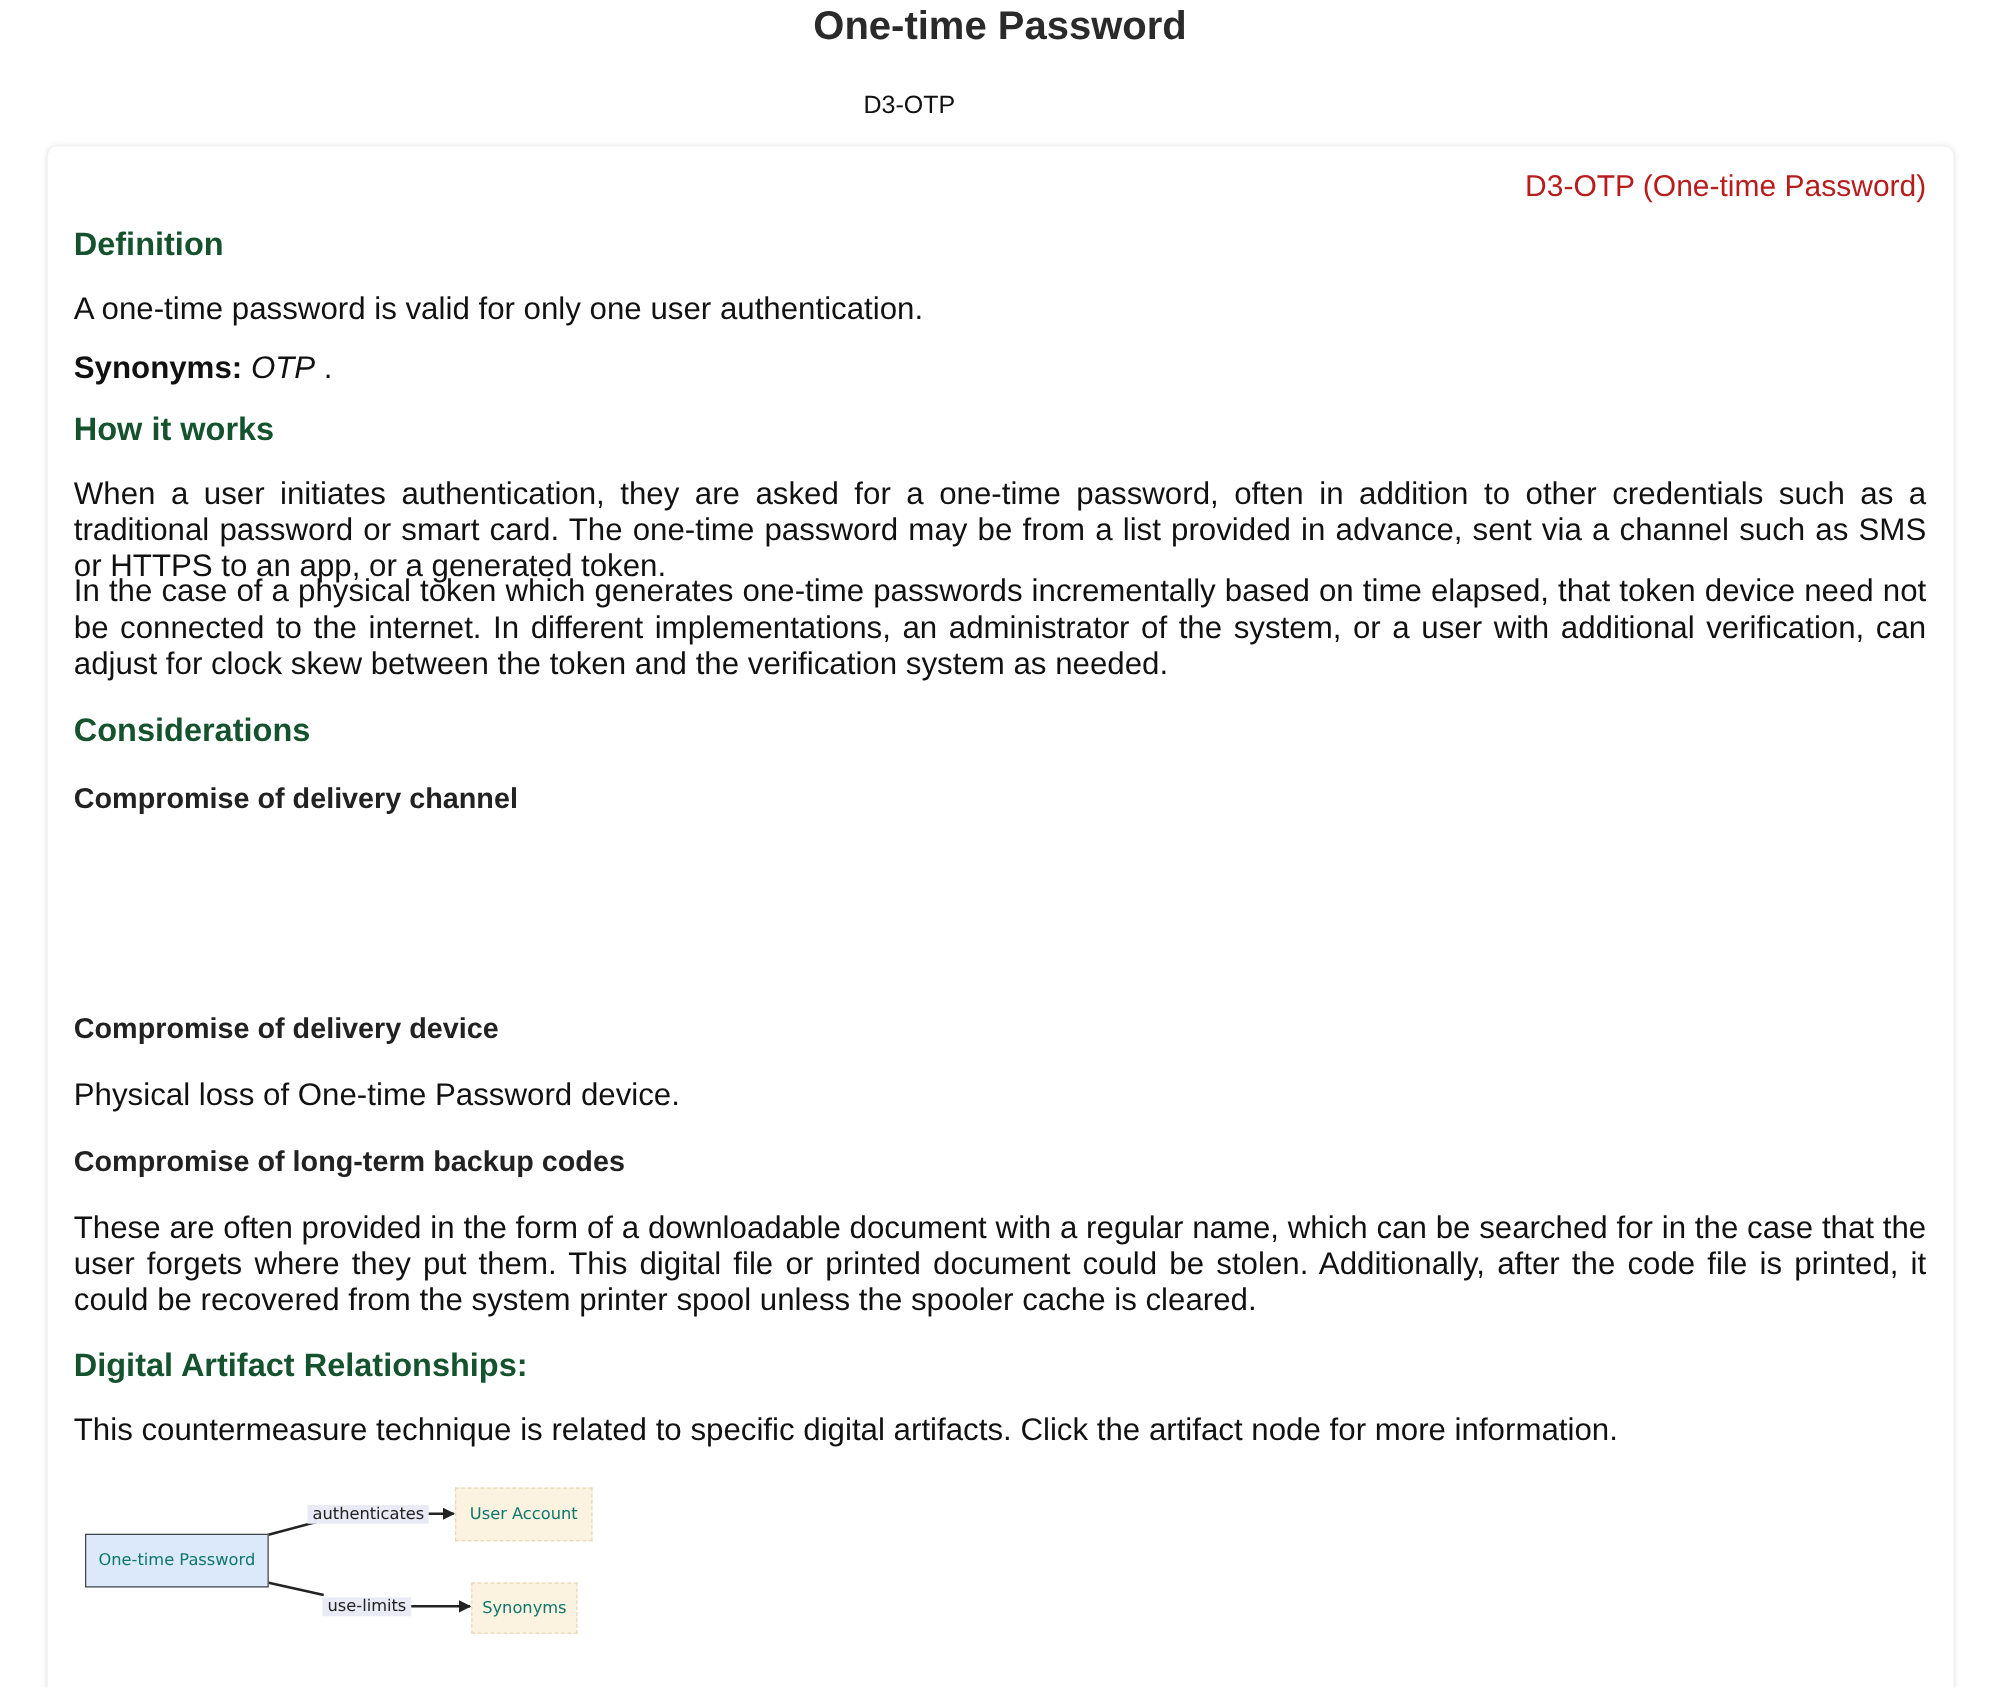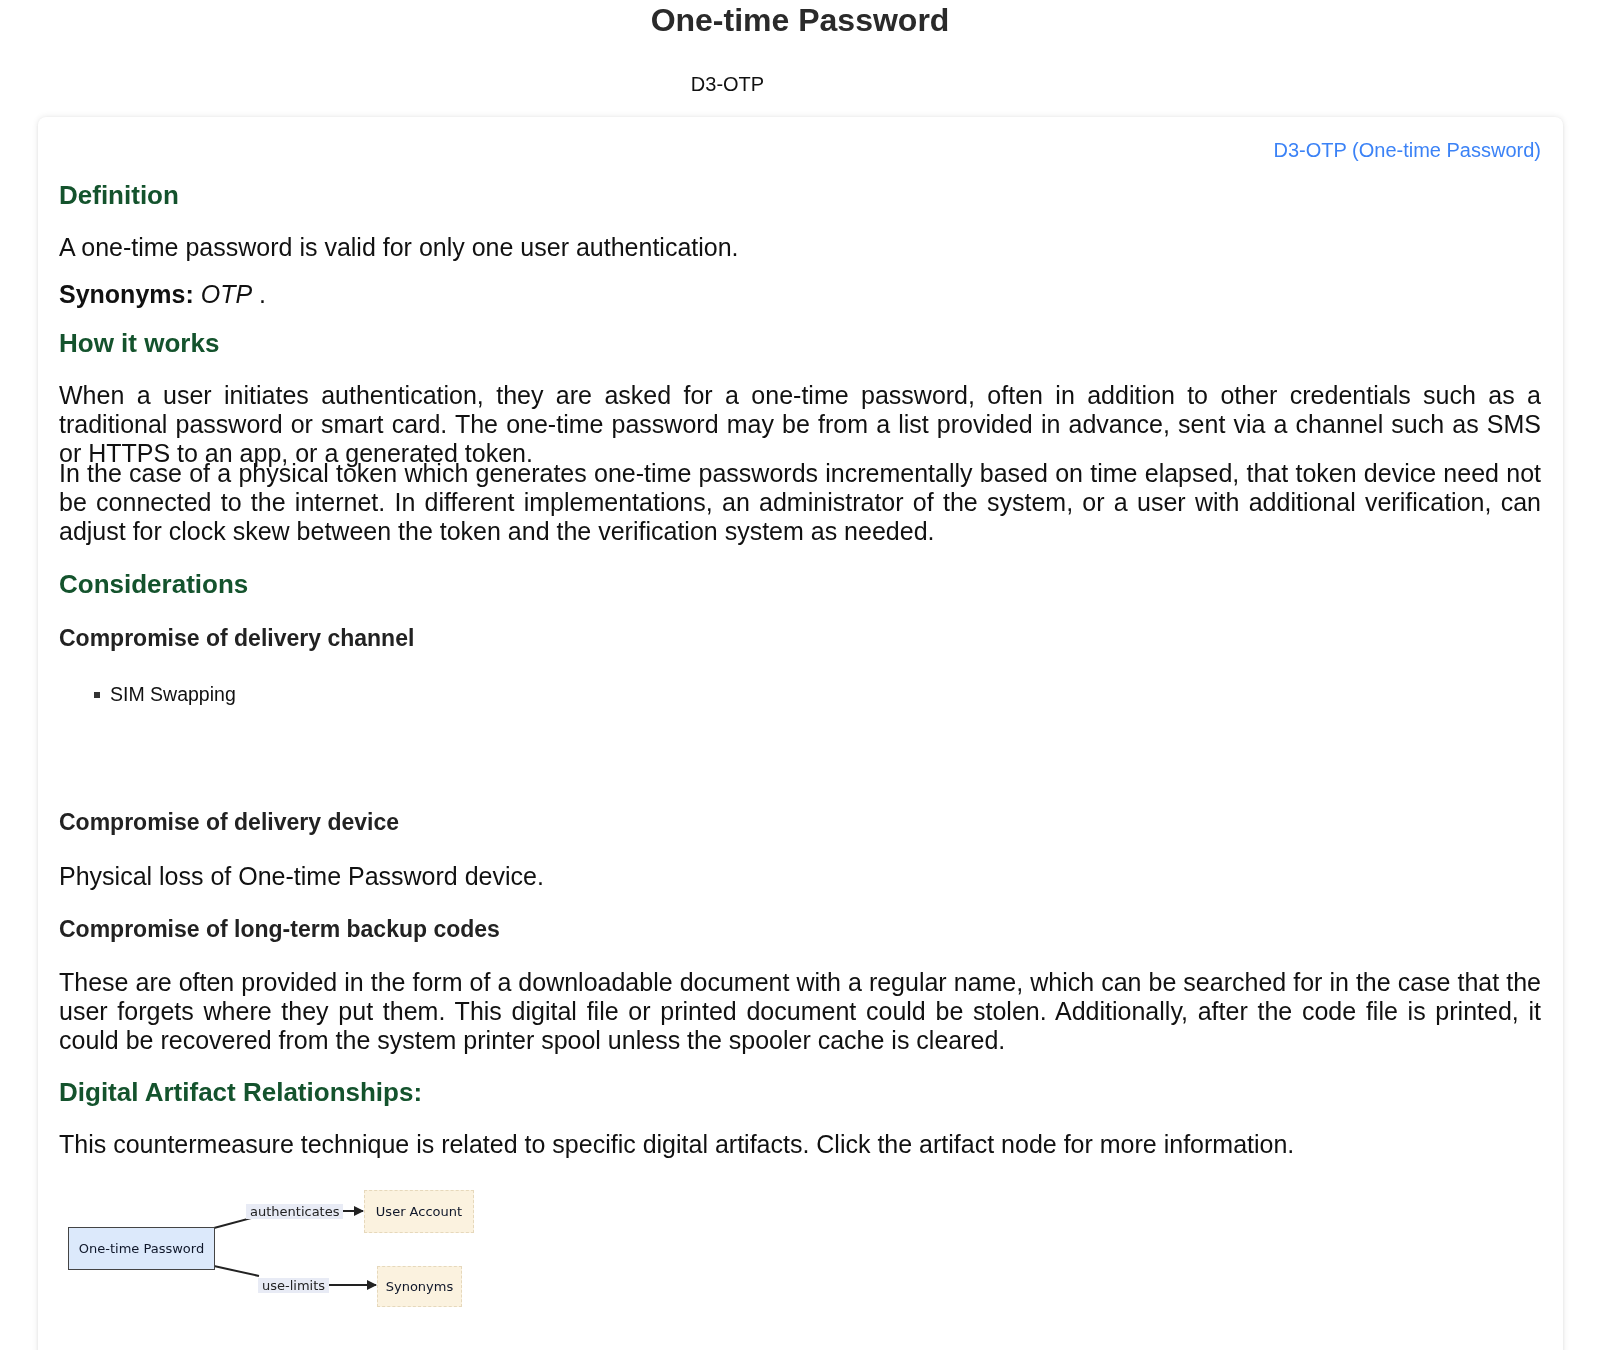--- a/index.html
+++ b/index.html
@@ -14,21 +14,21 @@
       position: absolute; left: 0; top: 71px; width: 1455px; text-align: center;
       font-size: 20px; color: #111; line-height: 26px;
     }
     .card {
       position: absolute; left: 38px; top: 117px; width: 1525px; height: 1260px;
       background: #fff; border-radius: 8px;
       box-shadow: 0 0 6px rgba(0,0,0,0.10), 0 1px 3px rgba(0,0,0,0.06);
     }
     .card-id {
       position: absolute; right: 22px; top: 20px;
-      font-size: 20px; color: #3b82f6; line-height: 26px; text-align: center;
+      font-size: 24px; color: #b91c1c; line-height: 26px; text-align: center;
     }
     .content {
       position: absolute; left: 21px; top: 0; width: 1482px;
     }
     .h2 {
       position: absolute; left: 0; font-size: 26px; font-weight: bold; color: #14532d; line-height: 32px;
     }
     .h3 {
       position: absolute; left: 0; font-size: 23px; font-weight: bold; color: #222; line-height: 30px;
     }
@@ -45,21 +45,21 @@
     ul.bullets li {
       font-size: 19.5px; color: #111; line-height: 36px; position: relative; padding-left: 16px;
     }
     ul.bullets li::before {
       content: ""; position: absolute; left: 0; top: 16px; width: 6px; height: 6px; background: #333;
     }
 
     .diagram { position: absolute; left: 0; top: 1060px; width: 500px; height: 150px; }
     .node {
       position: absolute; display: flex; align-items: center; justify-content: center;
-      font-family: "DejaVu Sans", sans-serif; font-size: 13px; color: #0f172a; cursor: pointer;
+      font-family: "DejaVu Sans", sans-serif; font-size: 13px; color: #0f766e; cursor: pointer;
     }
     .node-main { background: #dce9fb; border: 1px solid #444; }
     .node-artifact { background: #fbf2df; border: 1px dashed #e6d8bb; }
     .edge-label {
       position: absolute; font-family: "DejaVu Sans", sans-serif; font-size: 13px; color: #222;
       background: #e8ebf5; line-height: 15px; padding: 0 4px;
     }
   </style>
 </head>
 <body>
@@ -80,21 +80,20 @@
     </div>
 
     <div class="h2" style="top:210px;">How it works</div>
     <div class="p justify" style="top:264px;">When a user initiates authentication, they are asked for a one-time password, often in addition to other credentials such as a traditional password or smart card. The one-time password may be from a list provided in advance, sent via a channel such as SMS or HTTPS to an app, or a generated token.</div>
     <div class="p justify" style="top:342px;">In the case of a physical token which generates one-time passwords incrementally based on time elapsed, that token device need not be connected to the internet. In different implementations, an administrator of the system, or a user with additional verification, can adjust for clock skew between the token and the verification system as needed.</div>
 
     <div class="h2" style="top:451px;">Considerations</div>
 
     <div class="h3" style="top:506px;">Compromise of delivery channel</div>
     <ul class="bullets" style="top:559px;">
-      <li>SIM Swapping</li>
     </ul>
 
     <div class="h3" style="top:690px;">Compromise of delivery device</div>
     <div class="p" style="top:745px;">Physical loss of One-time Password device.</div>
 
     <div class="h3" style="top:797px;">Compromise of long-term backup codes</div>
     <div class="p justify" style="top:851px;">These are often provided in the form of a downloadable document with a regular name, which can be searched for in the case that the user forgets where they put them. This digital file or printed document could be stolen. Additionally, after the code file is printed, it could be recovered from the system printer spool unless the spooler cache is cleared.</div>
 
     <div class="h2" style="top:959px;">Digital Artifact Relationships:</div>
     <div class="p" style="top:1013px;">This countermeasure technique is related to specific digital artifacts. Click the artifact node for more information.</div>

